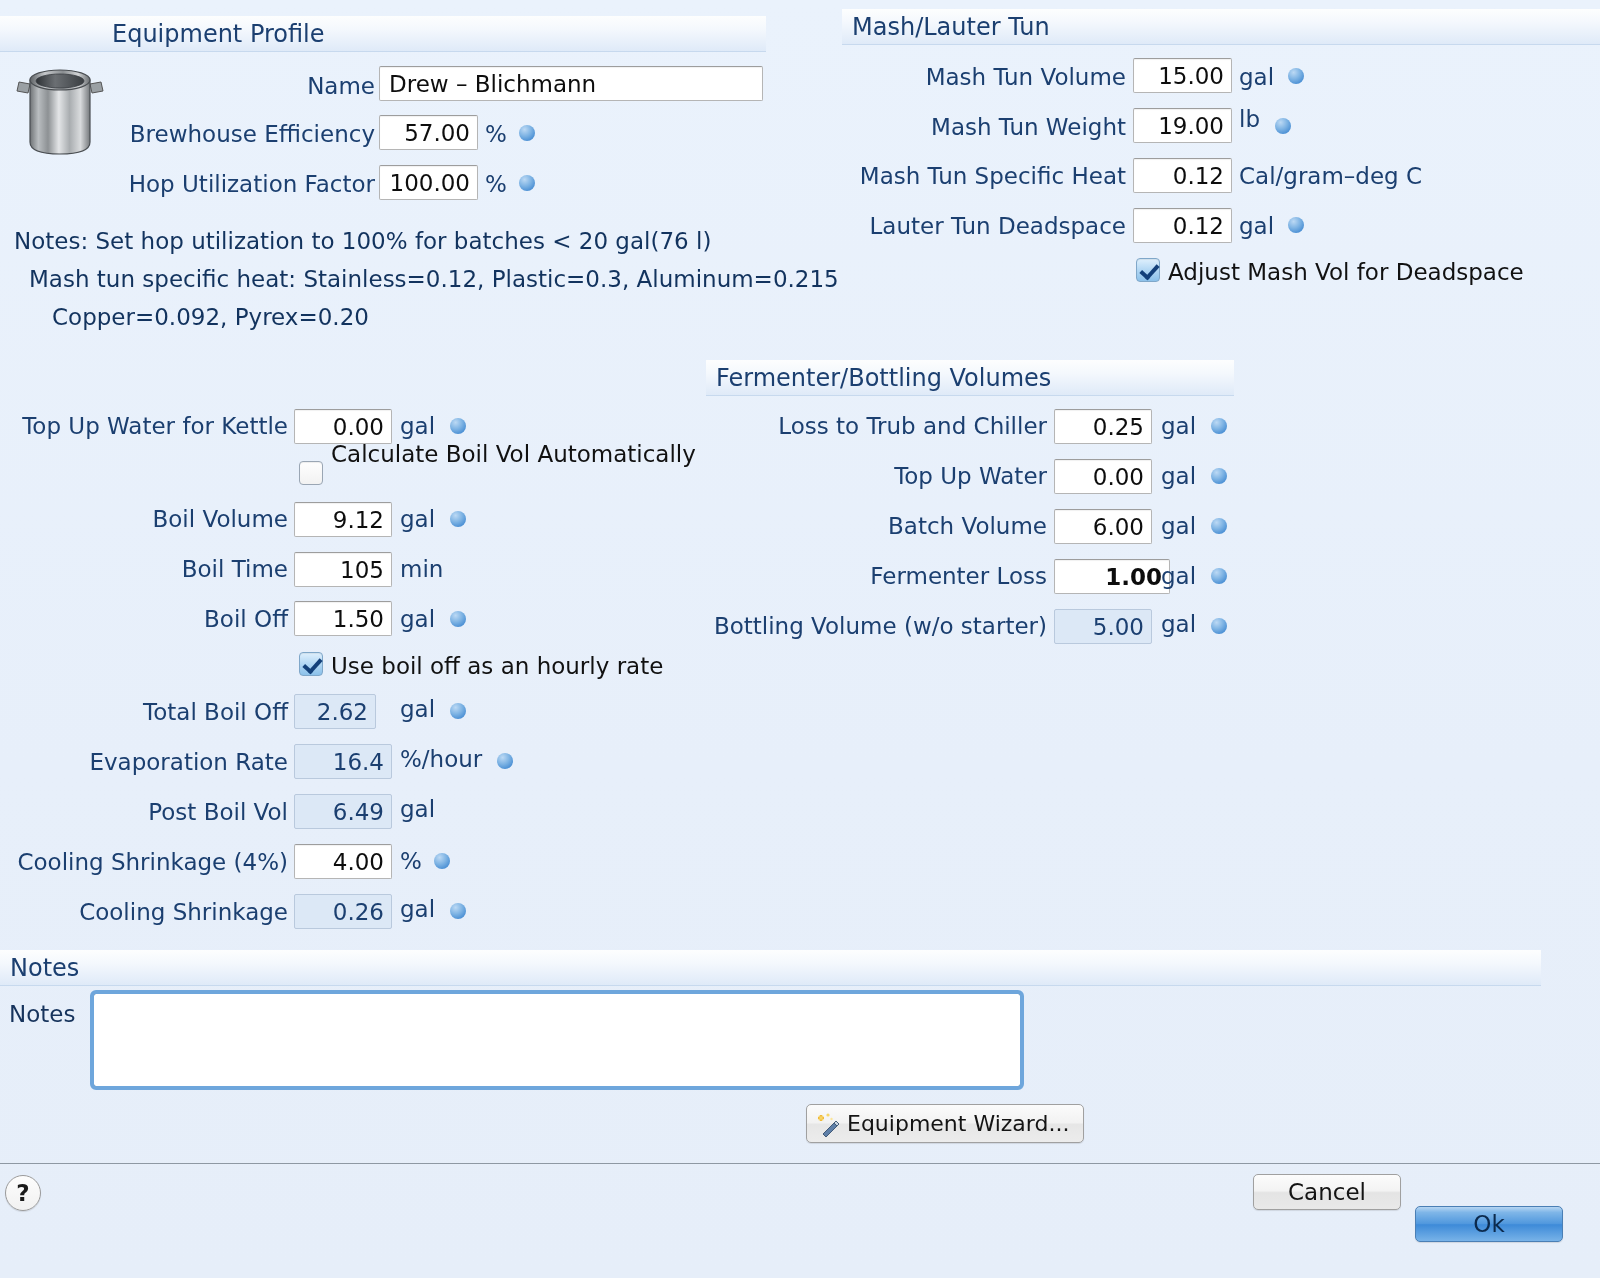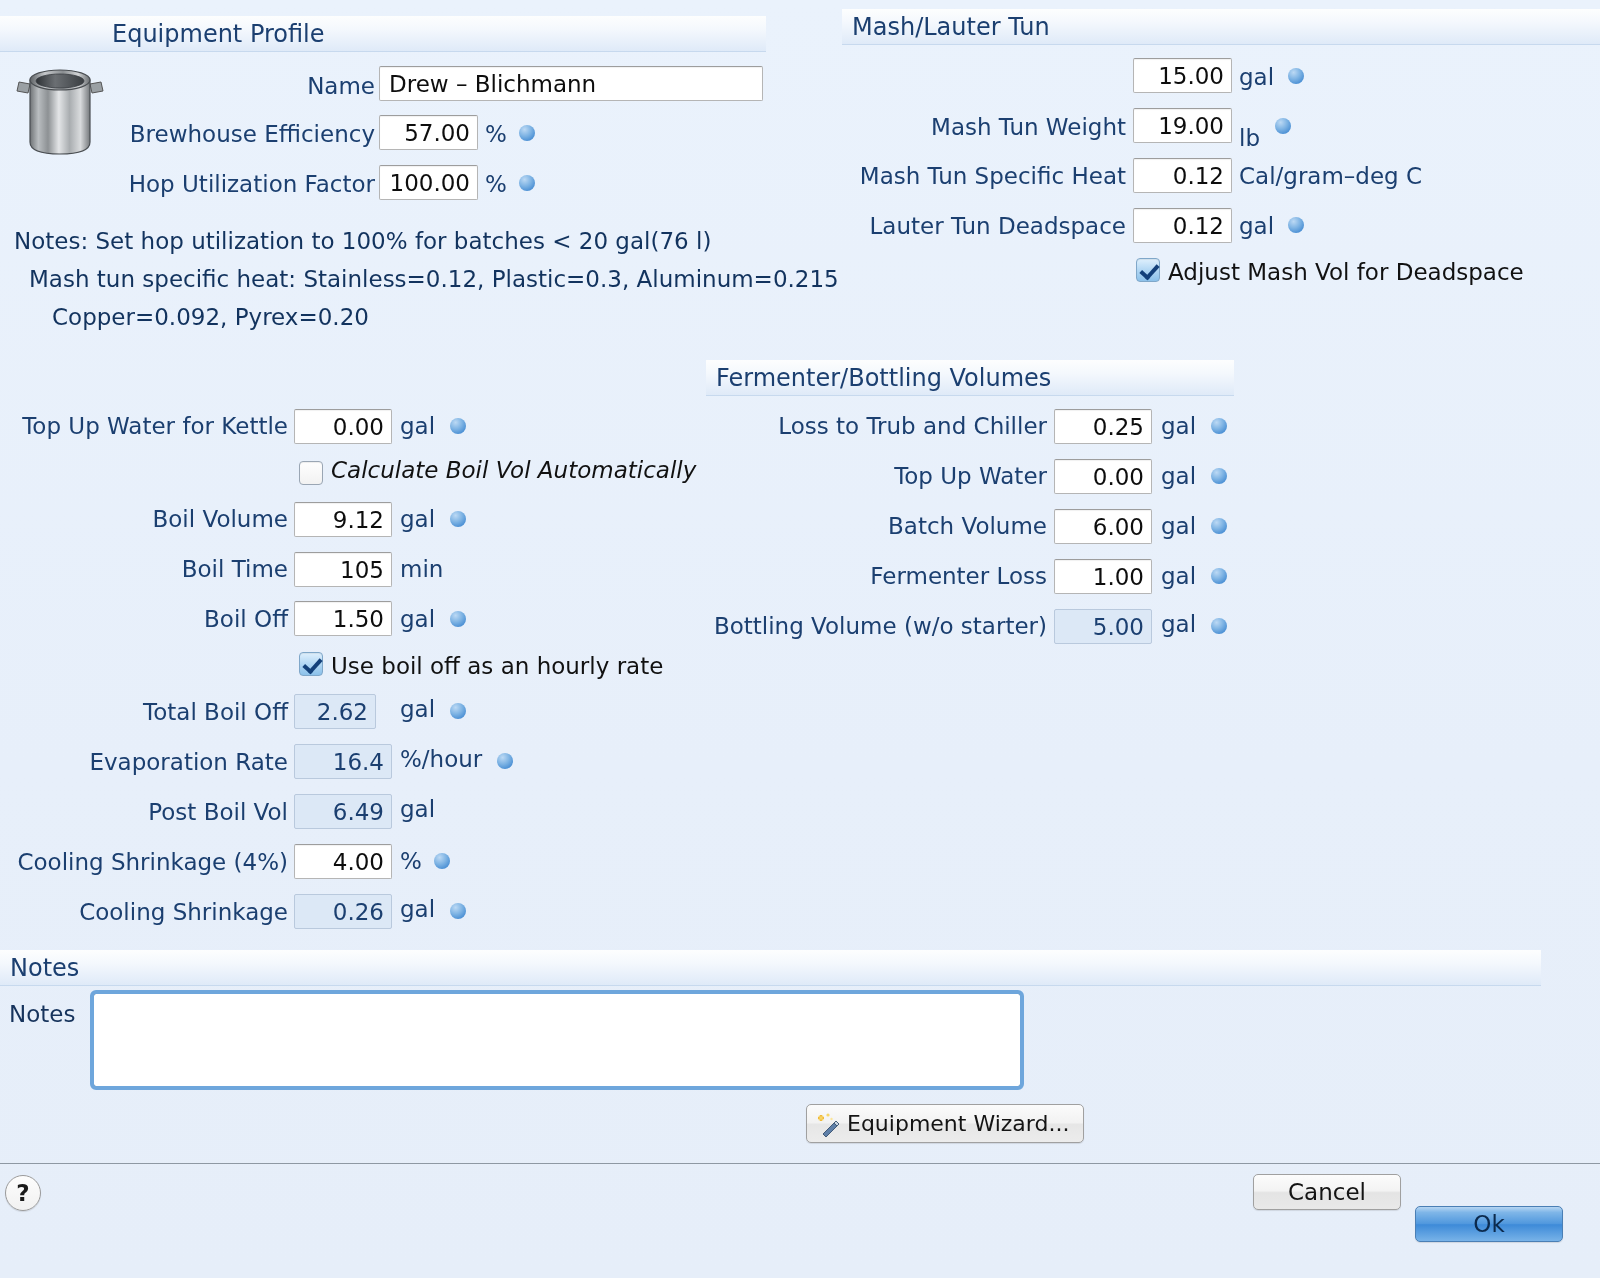--- a/index.html
+++ b/index.html
@@ -248,27 +248,28 @@
   <div class="dot" style="left:519px; top:175px;"></div>
 
   <div class="notes-line" style="left:14px; top:227px;">Notes: Set hop utilization to 100% for batches &lt; 20 gal(76 l)</div>
   <div class="notes-line" style="left:29px; top:265px;">Mash tun specific heat: Stainless=0.12, Plastic=0.3, Aluminum=0.215</div>
   <div class="notes-line" style="left:52px; top:303px;">Copper=0.092, Pyrex=0.20</div>
 
   <div class="sec-header" style="left:842px; top:9px; width:758px;">
     <span>Mash/Lauter Tun</span>
   </div>
 
+  <div class="lbl" style="left:830px; top:63px; width:296px;">Mash Tun Volume</div>
   <div class="fld" style="left:1133px; top:58px; width:99px;">15.00</div>
   <div class="unit" style="left:1239px; top:63px;">gal</div>
   <div class="dot" style="left:1288px; top:68px;"></div>
 
   <div class="lbl" style="left:830px; top:113px; width:296px;">Mash Tun Weight</div>
   <div class="fld" style="left:1133px; top:108px; width:99px;">19.00</div>
-  <div class="unit" style="left:1239px; top:124px;">lb</div>
+  <div class="unit" style="left:1239px; top:105px;">lb</div>
   <div class="dot" style="left:1275px; top:118px;"></div>
 
   <div class="lbl" style="left:800px; top:162px; width:326px;">Mash Tun Specific Heat</div>
   <div class="fld" style="left:1133px; top:158px; width:99px;">0.12</div>
   <div class="unit" style="left:1239px; top:162px;">Cal/gram–deg C</div>
 
   <div class="lbl" style="left:810px; top:212px; width:316px;">Lauter Tun Deadspace</div>
   <div class="fld" style="left:1133px; top:208px; width:99px;">0.12</div>
   <div class="unit" style="left:1239px; top:212px;">gal</div>
   <div class="dot" style="left:1288px; top:217px;"></div>
@@ -276,21 +277,21 @@
   <div class="cbox on" style="left:1136px; top:258px;"></div>
   <div class="cb-label" style="left:1168px; top:258px;">Adjust Mash Vol for Deadspace</div>
 
 
   <div class="lbl" style="left:0px; top:412px; width:288px;">Top Up Water for Kettle</div>
   <div class="fld" style="left:294px; top:409px; width:98px;">0.00</div>
   <div class="unit" style="left:400px; top:412px;">gal</div>
   <div class="dot" style="left:450px; top:418px;"></div>
 
   <div class="cbox" style="left:299px; top:461px;"></div>
-  <div class="cb-label" style="left:331px; top:456px;font-style:italic;">Calculate Boil Vol Automatically</div>
+  <div class="cb-label" style="left:331px; top:440px;">Calculate Boil Vol Automatically</div>
 
   <div class="lbl" style="left:0px; top:505px; width:288px;">Boil Volume</div>
   <div class="fld" style="left:294px; top:502px; width:98px;">9.12</div>
   <div class="unit" style="left:400px; top:505px;">gal</div>
   <div class="dot" style="left:450px; top:511px;"></div>
 
   <div class="lbl" style="left:0px; top:555px; width:288px;">Boil Time</div>
   <div class="fld" style="left:294px; top:552px; width:98px;padding-left:40px;">105</div>
   <div class="unit" style="left:400px; top:555px;">min</div>
 
@@ -339,21 +340,21 @@
   <div class="fld" style="left:1054px; top:459px; width:98px;">0.00</div>
   <div class="unit" style="left:1161px; top:462px;">gal</div>
   <div class="dot" style="left:1211px; top:468px;"></div>
 
   <div class="lbl" style="left:706px; top:512px; width:341px;">Batch Volume</div>
   <div class="fld" style="left:1054px; top:509px; width:98px;">6.00</div>
   <div class="unit" style="left:1161px; top:512px;">gal</div>
   <div class="dot" style="left:1211px; top:518px;"></div>
 
   <div class="lbl" style="left:706px; top:562px; width:341px;">Fermenter Loss</div>
-  <div class="fld" style="left:1054px; top:559px; width:98px;">1.00</div>
+  <div class="fld" style="left:1054px; top:559px; width:116px;font-weight:bold;">1.00</div>
   <div class="unit" style="left:1161px; top:562px;">gal</div>
   <div class="dot" style="left:1211px; top:568px;"></div>
 
   <div class="lbl" style="left:706px; top:612px; width:341px;">Bottling Volume (w/o starter)</div>
   <div class="fld ro" style="left:1054px; top:609px; width:98px;">5.00</div>
   <div class="unit" style="left:1161px; top:610px;">gal</div>
   <div class="dot" style="left:1211px; top:618px;"></div>
 
   <div class="sec-header" style="left:0px; top:950px; width:1541px;">
     <span>Notes</span>

